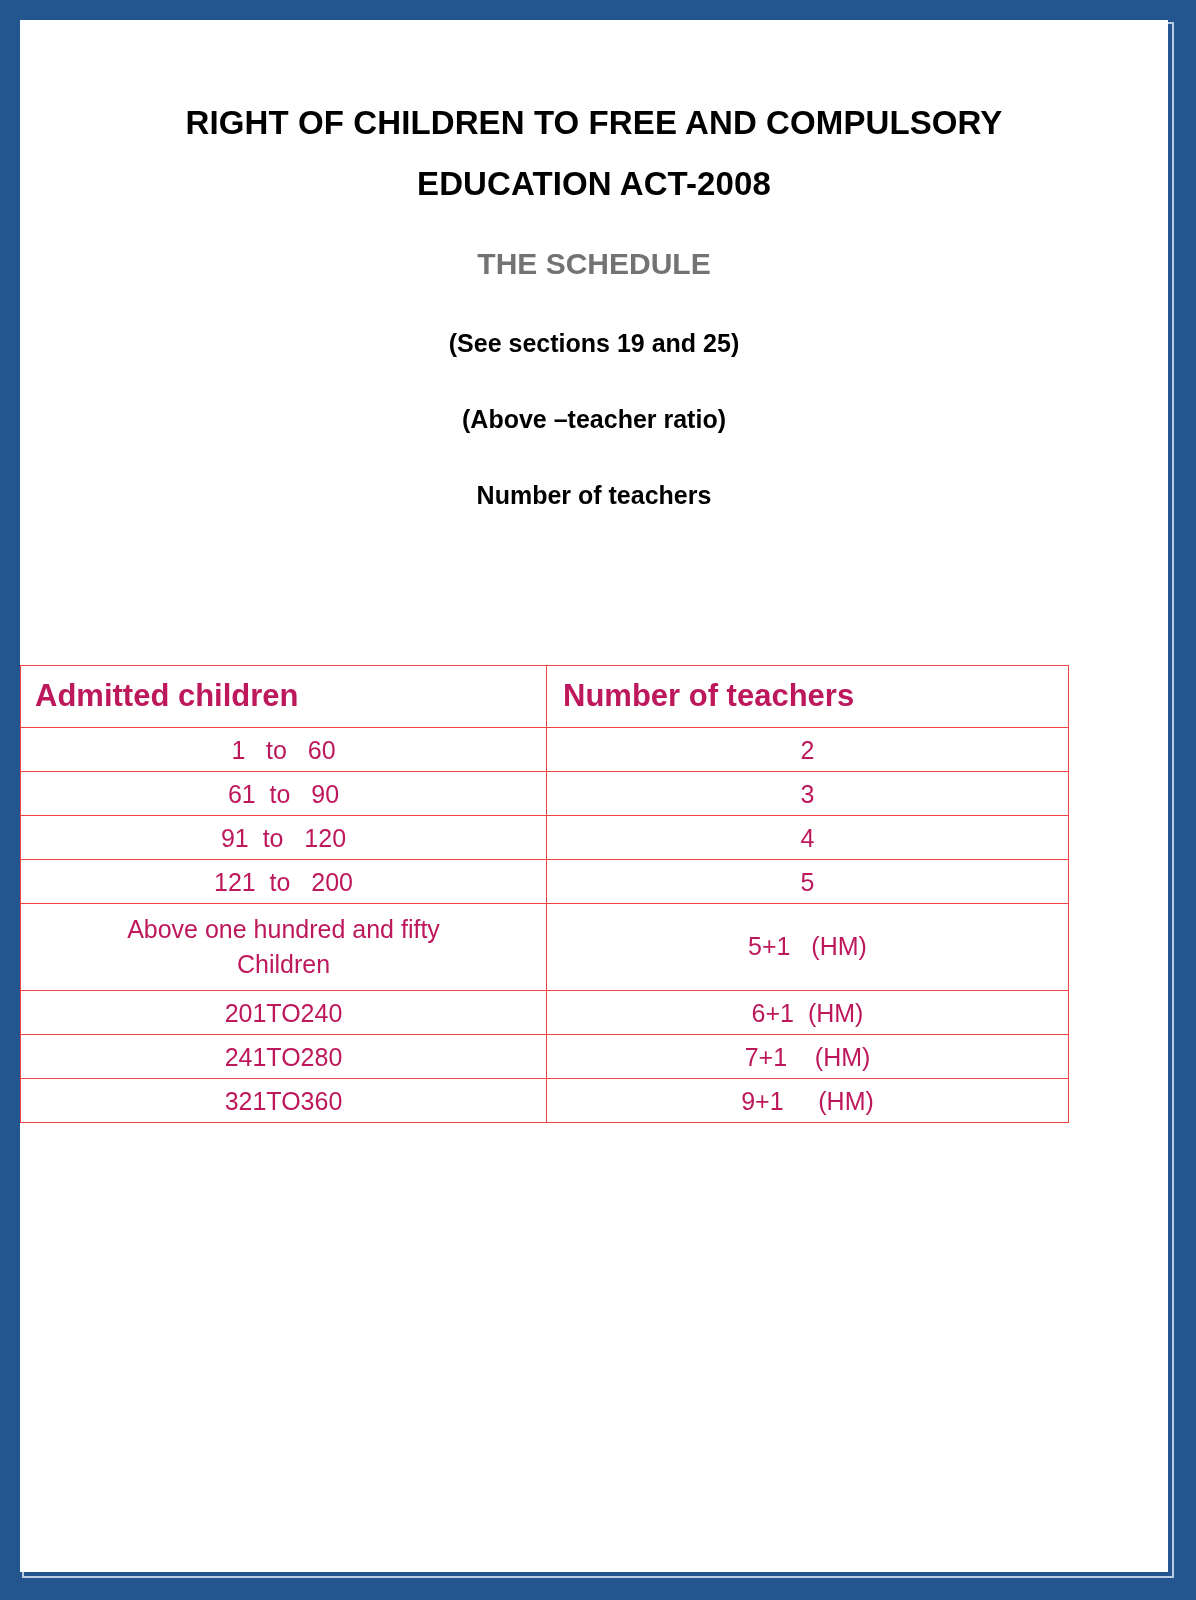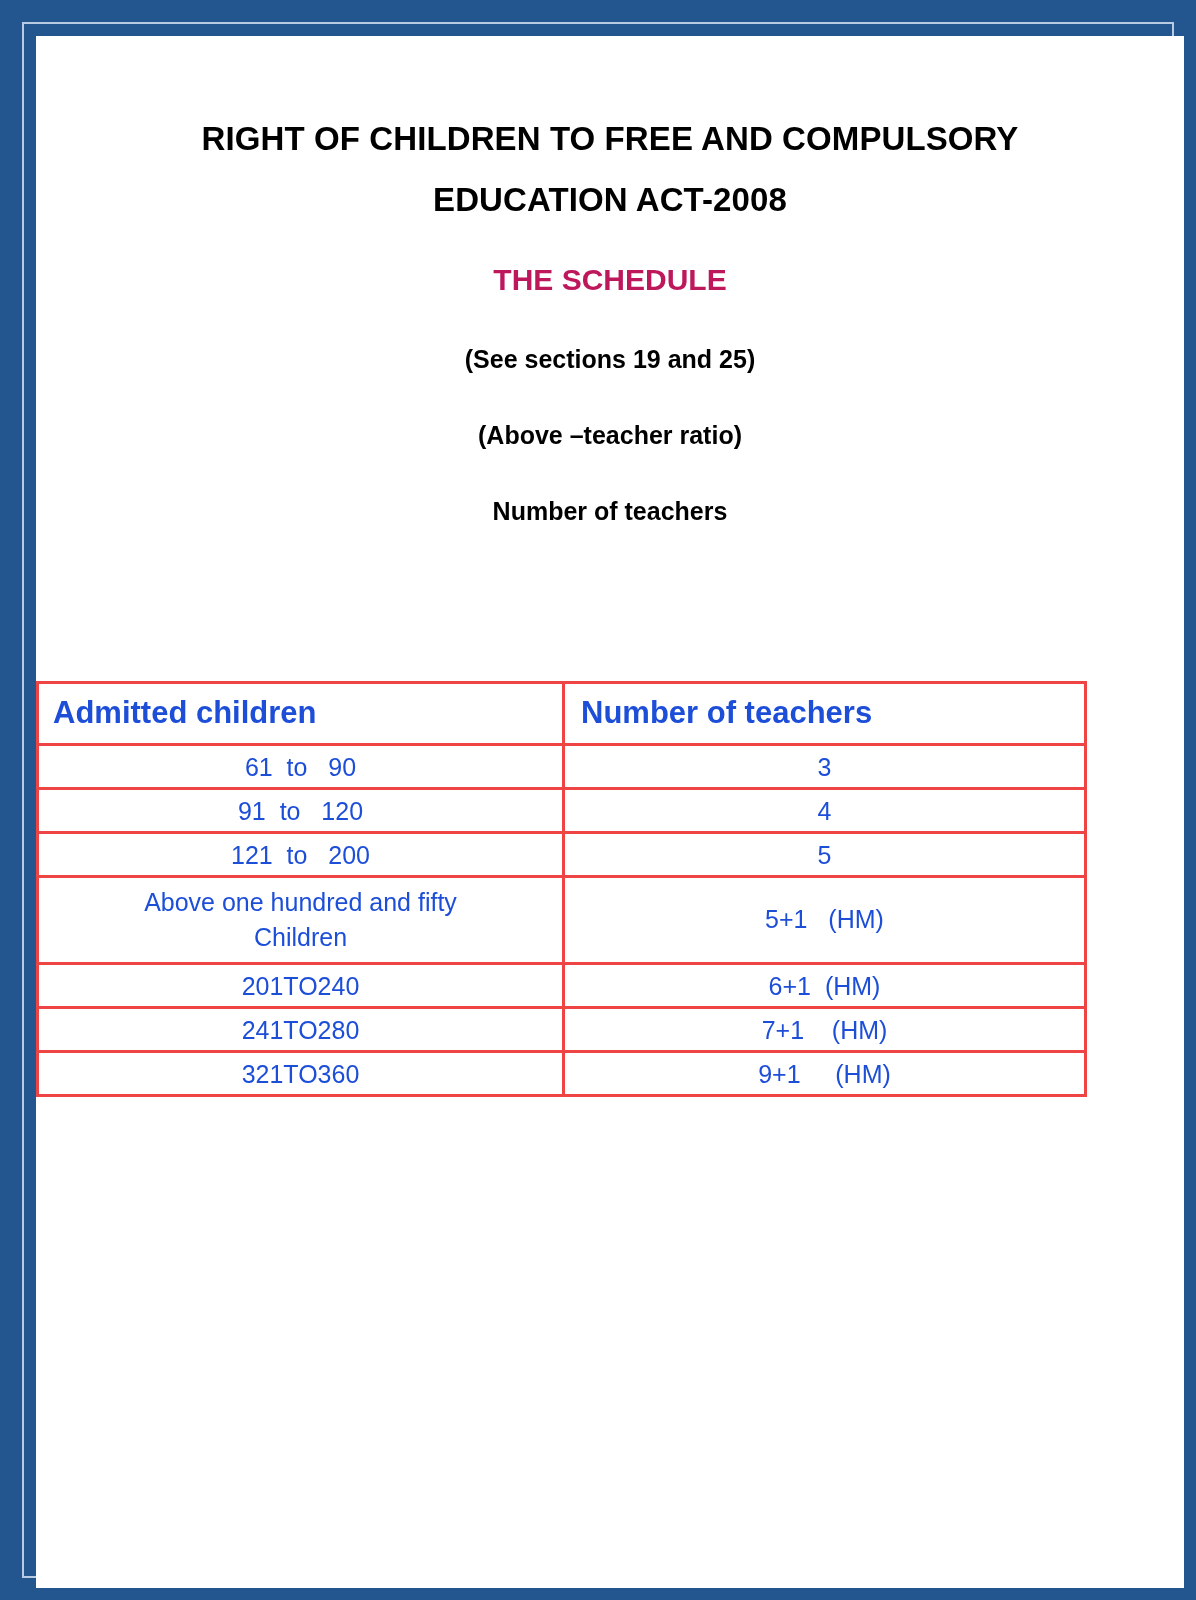--- a/index.html
+++ b/index.html
@@ -17,21 +17,21 @@
   }
 
   
   .page-frame {
     position: absolute;
     left: 0;
     top: 0;
     width: 1196px;
     height: 1600px;
     background: #23558f;
-    padding: 36px;
+    padding: 20px;
   }
   .page-inner-rule {
     position: absolute;
     left: 22px;
     top: 22px;
     right: 22px;
     bottom: 22px;
     border: 2px solid #b9cbe3;
   }
   .page {
@@ -55,21 +55,21 @@
     letter-spacing: 0.1px;
     padding: 0 70px;
   }
   .doc-title .t-line { display: block; }
 
   .schedule-title {
     margin-top: 32px;
     font-size: 30px;
     font-weight: bold;
     text-align: center;
-    color: #be185d;
+    color: #737373;
     line-height: 1.2;
   }
 
   .subline {
     margin-top: 0;
     font-size: 25px;
     font-weight: bold;
     text-align: center;
     color: #000000;
     line-height: 1.15;
@@ -88,23 +88,23 @@
     border-collapse: collapse;
     width: 1048px;
     table-layout: fixed;
     background: #ffffff;
   }
   table.schedule col.col-a { width: 526px; }
   table.schedule col.col-b { width: 522px; }
 
   table.schedule th,
   table.schedule td {
-    border: 3px solid #ef4444;
+    border: 1px solid #ef4444;
     padding: 0;
-    color: #1d4ed8;
+    color: #be185d;
     text-align: center;
     vertical-align: middle;
     white-space: pre;
   }
   table.schedule thead th {
     font-size: 31px;
     font-weight: bold;
     height: 62px;
     line-height: 1.05;
     padding-left: 14px;
@@ -152,20 +152,24 @@
           <col class="col-b">
         </colgroup>
         <thead>
           <tr>
             <th class="th-a">Admitted children</th>
             <th class="th-b">Number of teachers</th>
           </tr>
         </thead>
         <tbody id="schedule-body">
             <tr>
+              <td>1   to   60</td>
+              <td>2</td>
+            </tr>
+            <tr>
               <td>61  to   90</td>
               <td>3</td>
             </tr>
             <tr>
               <td>91  to   120</td>
               <td>4</td>
             </tr>
             <tr>
               <td>121  to   200</td>
               <td>5</td>

